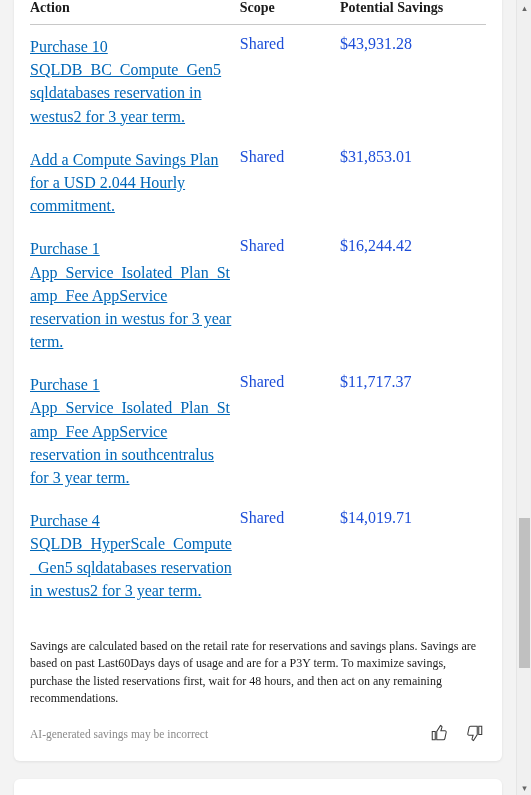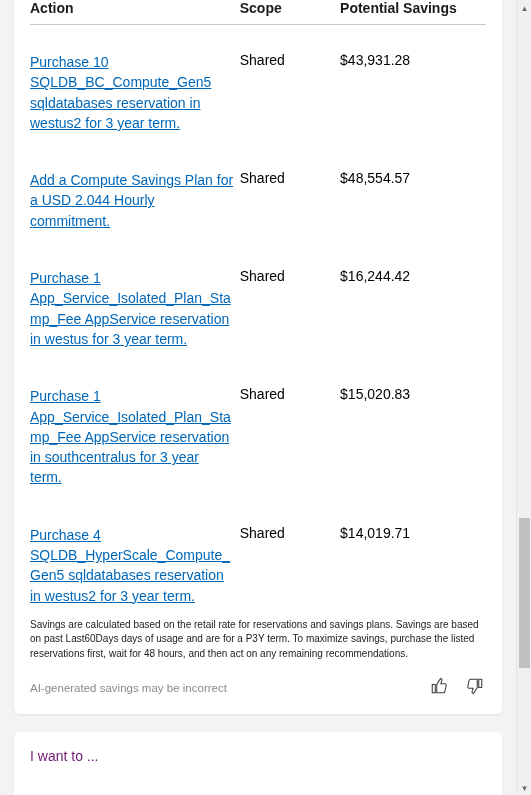--- a/index.html
+++ b/index.html
@@ -13,20 +13,21 @@
       width: 531px;
       height: 795px;
       overflow: hidden;
       position: relative;
     }
     .scroll-area {
       width: 516px;
       height: 795px;
       overflow-y: auto;
       padding: 0 0 20px 0;
+      font-family: Liberation Serif, serif;
     }
     .card {
       background: #ffffff;
       margin: 0 14px 18px 14px;
       border-radius: 6px;
       padding: 0 16px 14px 16px;
       box-shadow: 0 1px 3px rgba(0,0,0,0.08);
     }
     table {
       width: 100%;
@@ -39,39 +40,39 @@
       font-size: 14px;
       color: #1b1b1b;
       padding: 6px 6px 8px 0;
       border-bottom: 1px solid #c8c8c8;
       vertical-align: bottom;
     }
     th:first-child { width: 46%; }
     th:nth-child(2) { width: 22%; }
     th:nth-child(3) { width: 32%; }
     td {
-      font-size: 14px;
-      padding: 27px 6px 10px 0;
+      font-size: 16px;
+      padding: 10px 6px 10px 0;
       vertical-align: top;
       color: #1b1b1b;
     }
     td.action a {
       color: #0067b8;
       text-decoration: underline;
       word-break: break-word;
       line-height: 1.45;
     }
     td.scope, td.savings {
-      color: #000000;
+      color: #1d4ed8;
     }
     .footnote {
-      font-size: 10px;
+      font-size: 12px;
       color: #1b1b1b;
       line-height: 1.45;
-      margin-top: 2px;
+      margin-top: 26px;
     }
     .ai-row {
       display: flex;
       align-items: center;
       justify-content: space-between;
       margin-top: 14px;
     }
     .ai-disclaimer {
       font-size: 11.5px;
       color: #8a8a8a;
@@ -179,31 +180,31 @@
       </thead>
       <tbody>
         <tr>
           <td class="action"><a href="#">Purchase 10 SQLDB_BC_Compute_Gen5 sqldatabases reservation in westus2 for 3 year term.</a></td>
           <td class="scope">Shared</td>
           <td class="savings">$43,931.28</td>
         </tr>
         <tr>
           <td class="action"><a href="#">Add a Compute Savings Plan for a USD 2.044 Hourly commitment.</a></td>
           <td class="scope">Shared</td>
-          <td class="savings">$48,554.57</td>
+          <td class="savings">$31,853.01</td>
         </tr>
         <tr>
           <td class="action"><a href="#">Purchase 1 App_Service_Isolated_Plan_Stamp_Fee AppService reservation in westus for 3 year term.</a></td>
           <td class="scope">Shared</td>
           <td class="savings">$16,244.42</td>
         </tr>
         <tr>
           <td class="action"><a href="#">Purchase 1 App_Service_Isolated_Plan_Stamp_Fee AppService reservation in southcentralus for 3 year term.</a></td>
           <td class="scope">Shared</td>
-          <td class="savings">$15,020.83</td>
+          <td class="savings">$11,717.37</td>
         </tr>
         <tr>
           <td class="action"><a href="#">Purchase 4 SQLDB_HyperScale_Compute_Gen5 sqldatabases reservation in westus2 for 3 year term.</a></td>
           <td class="scope">Shared</td>
           <td class="savings">$14,019.71</td>
         </tr>
       </tbody>
     </table>
 
     <p class="footnote">Savings are calculated based on the retail rate for reservations and savings plans. Savings are based on past Last60Days days of usage and are for a P3Y term. To maximize savings, purchase the listed reservations first, wait for 48 hours, and then act on any remaining recommendations.</p>

